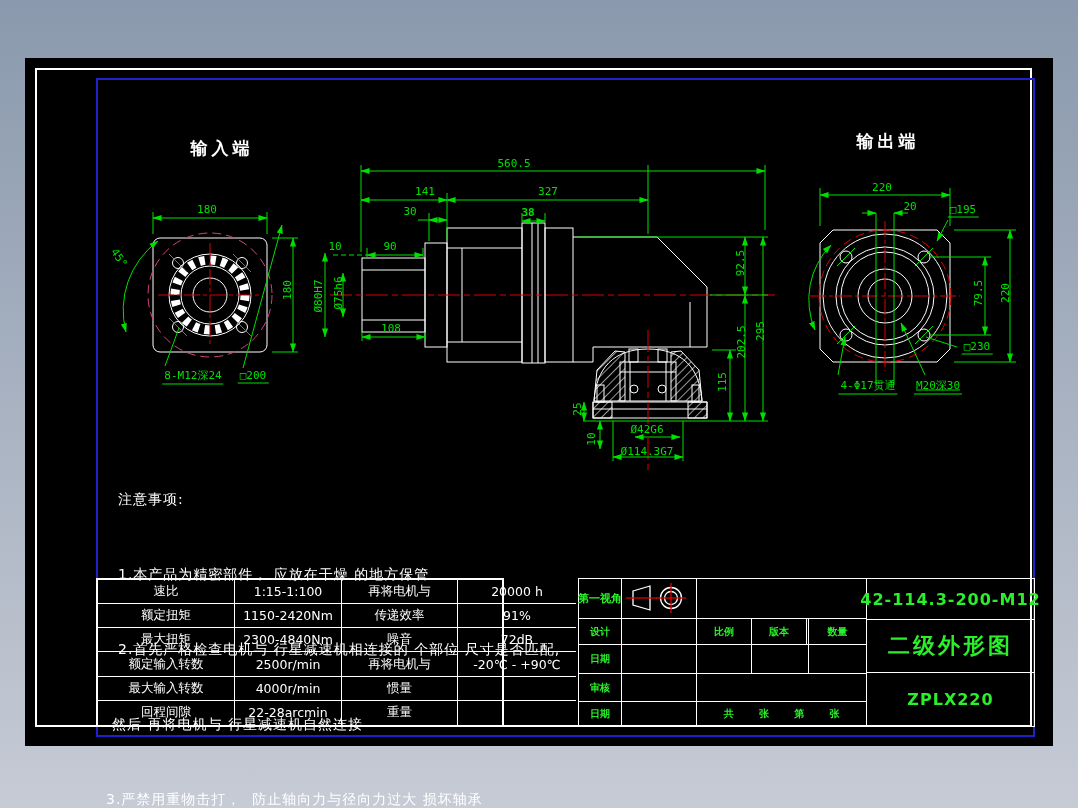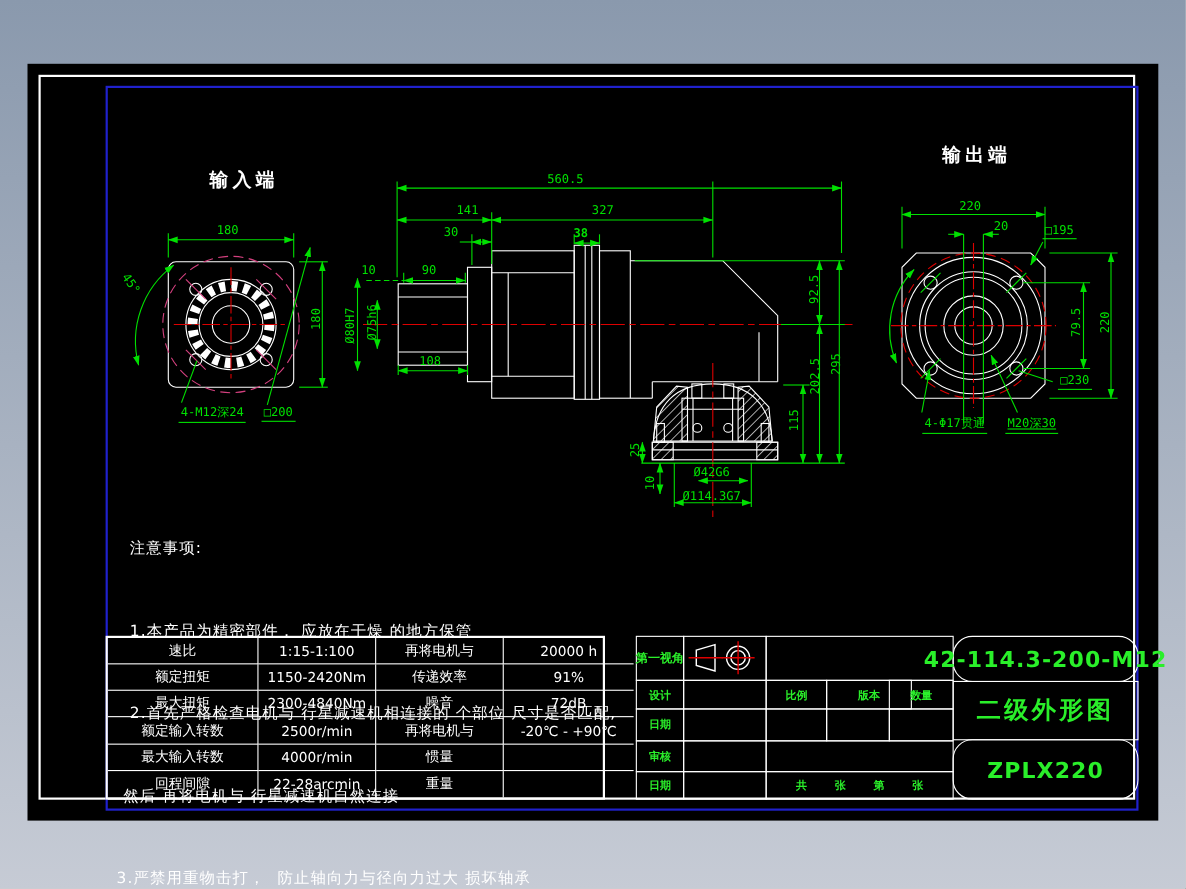--- a/index.html
+++ b/index.html
@@ -11,33 +11,33 @@
   .frame-blue{position:absolute;left:96px;top:78px;width:939px;height:659px;border:2px solid #2021cc;box-sizing:border-box;}
   svg.draw{position:absolute;left:0;top:0;pointer-events:none;}
   .dim{position:absolute;transform:translate(-50%,-50%);color:#00e000;
        font:11px "DejaVu Sans Mono",monospace;white-space:nowrap;letter-spacing:0;}
   .dim.u{border-bottom:1px solid #00e000;padding:0 2px 1px 2px;}
   .vlabel{position:absolute;transform:translate(-50%,-50%);color:#fff;font-size:17px;
           letter-spacing:4px;font-weight:bold;white-space:nowrap;}
   .notes{position:absolute;left:118px;top:437px;color:#fff;font-size:14px;line-height:25px;
          letter-spacing:1px;white-space:pre;}
   
-  .spec{position:absolute;left:96px;top:578px;width:454px;height:149px;border:2px solid #fff;
+  .spec{position:absolute;left:96px;top:578px;width:408px;height:149px;border:2px solid #fff;
         box-sizing:border-box;display:grid;grid-template-columns:137px 107px 116px 118px;
         grid-template-rows:repeat(6,1fr);}
   .spec .tc{border-right:1px solid #fff;border-bottom:1px solid #fff;color:#fff;
         display:flex;align-items:center;justify-content:center;font-size:12.5px;
         white-space:nowrap;overflow:hidden;}
   .spec .tc:nth-child(4n){border-right:none;}
   .spec .tc:nth-child(n+21){border-bottom:none;}
   
   .cell{position:absolute;border:1px solid #fff;box-sizing:border-box;display:flex;
         align-items:center;justify-content:center;color:#2aef2a;font-size:10px;
         font-weight:bold;white-space:nowrap;}
-  .cell.big{font-size:20px;letter-spacing:1px;border-radius:18px;}
+  .cell.big{font-size:16px;letter-spacing:1px;}
   .cell.name{font-size:22px;letter-spacing:3px;}
   .sheetrow{justify-content:space-around;padding:0 14px;}
 </style>
 </head>
 <body>
 
 <div class="screen">
   <div class="canvas"></div>
   <div class="frame-white"></div>
   <div class="frame-blue"></div>
@@ -224,21 +224,21 @@
       <circle cx="671" cy="598" r="6.5" stroke="#fff"></circle>
       <line x1="656" y1="598" x2="686" y2="598" stroke="#dd0000"></line>
       <line x1="671" y1="583" x2="671" y2="613" stroke="#dd0000"></line>
     </g>
   </svg>
 
   <div id="dim-layer">
       <span class="dim" style="left: 207px; top: 209px;">180</span>
       <span class="dim" style="left: 287px; top: 290px; transform: translate(-50%, -50%) rotate(-90deg);">180</span>
       <span class="dim" style="left: 119px; top: 258px; transform: translate(-50%, -50%) rotate(55deg);">45°</span>
-      <span class="dim u" style="left: 193px; top: 376px;">4-M12深24</span>
+      <span class="dim u" style="left: 193px; top: 376px;">8-M12深24</span>
       <span class="dim u" style="left: 253px; top: 376px;">□200</span>
       <span class="dim" style="left: 514px; top: 163px;">560.5</span>
       <span class="dim" style="left: 401px; top: 191px; margin-left: 24px;">141</span>
       <span class="dim" style="left: 548px; top: 191px;">327</span>
       <span class="dim" style="left: 410px; top: 211px;">30</span>
       <span class="dim" style="left: 528px; top: 212px; font-weight: bold;">38</span>
       <span class="dim" style="left: 335px; top: 246px;">10</span>
       <span class="dim" style="left: 390px; top: 246px;">90</span>
       <span class="dim" style="left: 318px; top: 296px; transform: translate(-50%, -50%) rotate(-90deg);">Ø80H7</span>
       <span class="dim" style="left: 338px; top: 293px; transform: translate(-50%, -50%) rotate(-90deg);">Ø75h6</span>
@@ -254,21 +254,21 @@
       <span class="dim" style="left: 882px; top: 187px;">220</span>
       <span class="dim" style="left: 910px; top: 206px;">20</span>
       <span class="dim u" style="left: 963px; top: 210px;">□195</span>
       <span class="dim" style="left: 978px; top: 293px; transform: translate(-50%, -50%) rotate(-90deg);">79.5</span>
       <span class="dim" style="left: 1005px; top: 293px; transform: translate(-50%, -50%) rotate(-90deg);">220</span>
       <span class="dim u" style="left: 977px; top: 347px;">□230</span>
       <span class="dim u" style="left: 868px; top: 386px;">4-Φ17贯通</span>
       <span class="dim u" style="left: 938px; top: 386px; text-decoration: underline;">M20深30</span>
     </div>
 
-  <div class="vlabel" style="left:222px;top:164px;">输入端</div>
+  <div class="vlabel" style="left:222px;top:148px;">输入端</div>
   <div class="vlabel" style="left:888px;top:141px;">输出端</div>
 
   <div class="notes">
     <div>注意事项:</div>
     <div>1.本产品为精密部件， 应放在干燥 的地方保管</div>
     <div>2.首先严格检查电机与 行星减速机相连接的 个部位 尺寸是否匹配,</div>
     <div style="margin-left:-6px">然后 再将电机与 行星减速机自然连接</div>
     <div style="margin-left:-12px">3.严禁用重物击打，  防止轴向力与径向力过大 损坏轴承</div>
     
   </div>
@@ -301,21 +301,21 @@
   </div>
 
   <div>
     <div class="cell" style="left:578px;top:578px;width:44px;height:41px;font-size:11px;">第一视角</div>
     <div class="cell" style="left:621px;top:578px;width:76px;height:41px;"></div>
     <div class="cell" style="left:696px;top:578px;width:171px;height:41px;"></div>
 
     <div class="cell" style="left:578px;top:618px;width:44px;height:27px;">设计</div>
     <div class="cell" style="left:621px;top:618px;width:76px;height:27px;"></div>
     <div class="cell" style="left:696px;top:618px;width:56px;height:27px;">比例</div>
-    <div class="cell" style="left:751px;top:618px;width:78px;height:27px;">版本</div>
+    <div class="cell" style="left:751px;top:618px;width:56px;height:27px;">版本</div>
     <div class="cell" style="left:808px;top:618px;width:59px;height:27px;">数量</div>
 
     <div class="cell" style="left:578px;top:644px;width:44px;height:30px;">日期</div>
     <div class="cell" style="left:621px;top:644px;width:76px;height:30px;"></div>
     <div class="cell" style="left:696px;top:644px;width:56px;height:30px;"></div>
     <div class="cell" style="left:751px;top:644px;width:58px;height:30px;"></div>
     <div class="cell" style="left:808px;top:644px;width:59px;height:30px;"></div>
 
     <div class="cell" style="left:578px;top:673px;width:44px;height:29px;">审核</div>
     <div class="cell" style="left:621px;top:673px;width:76px;height:29px;"></div>

